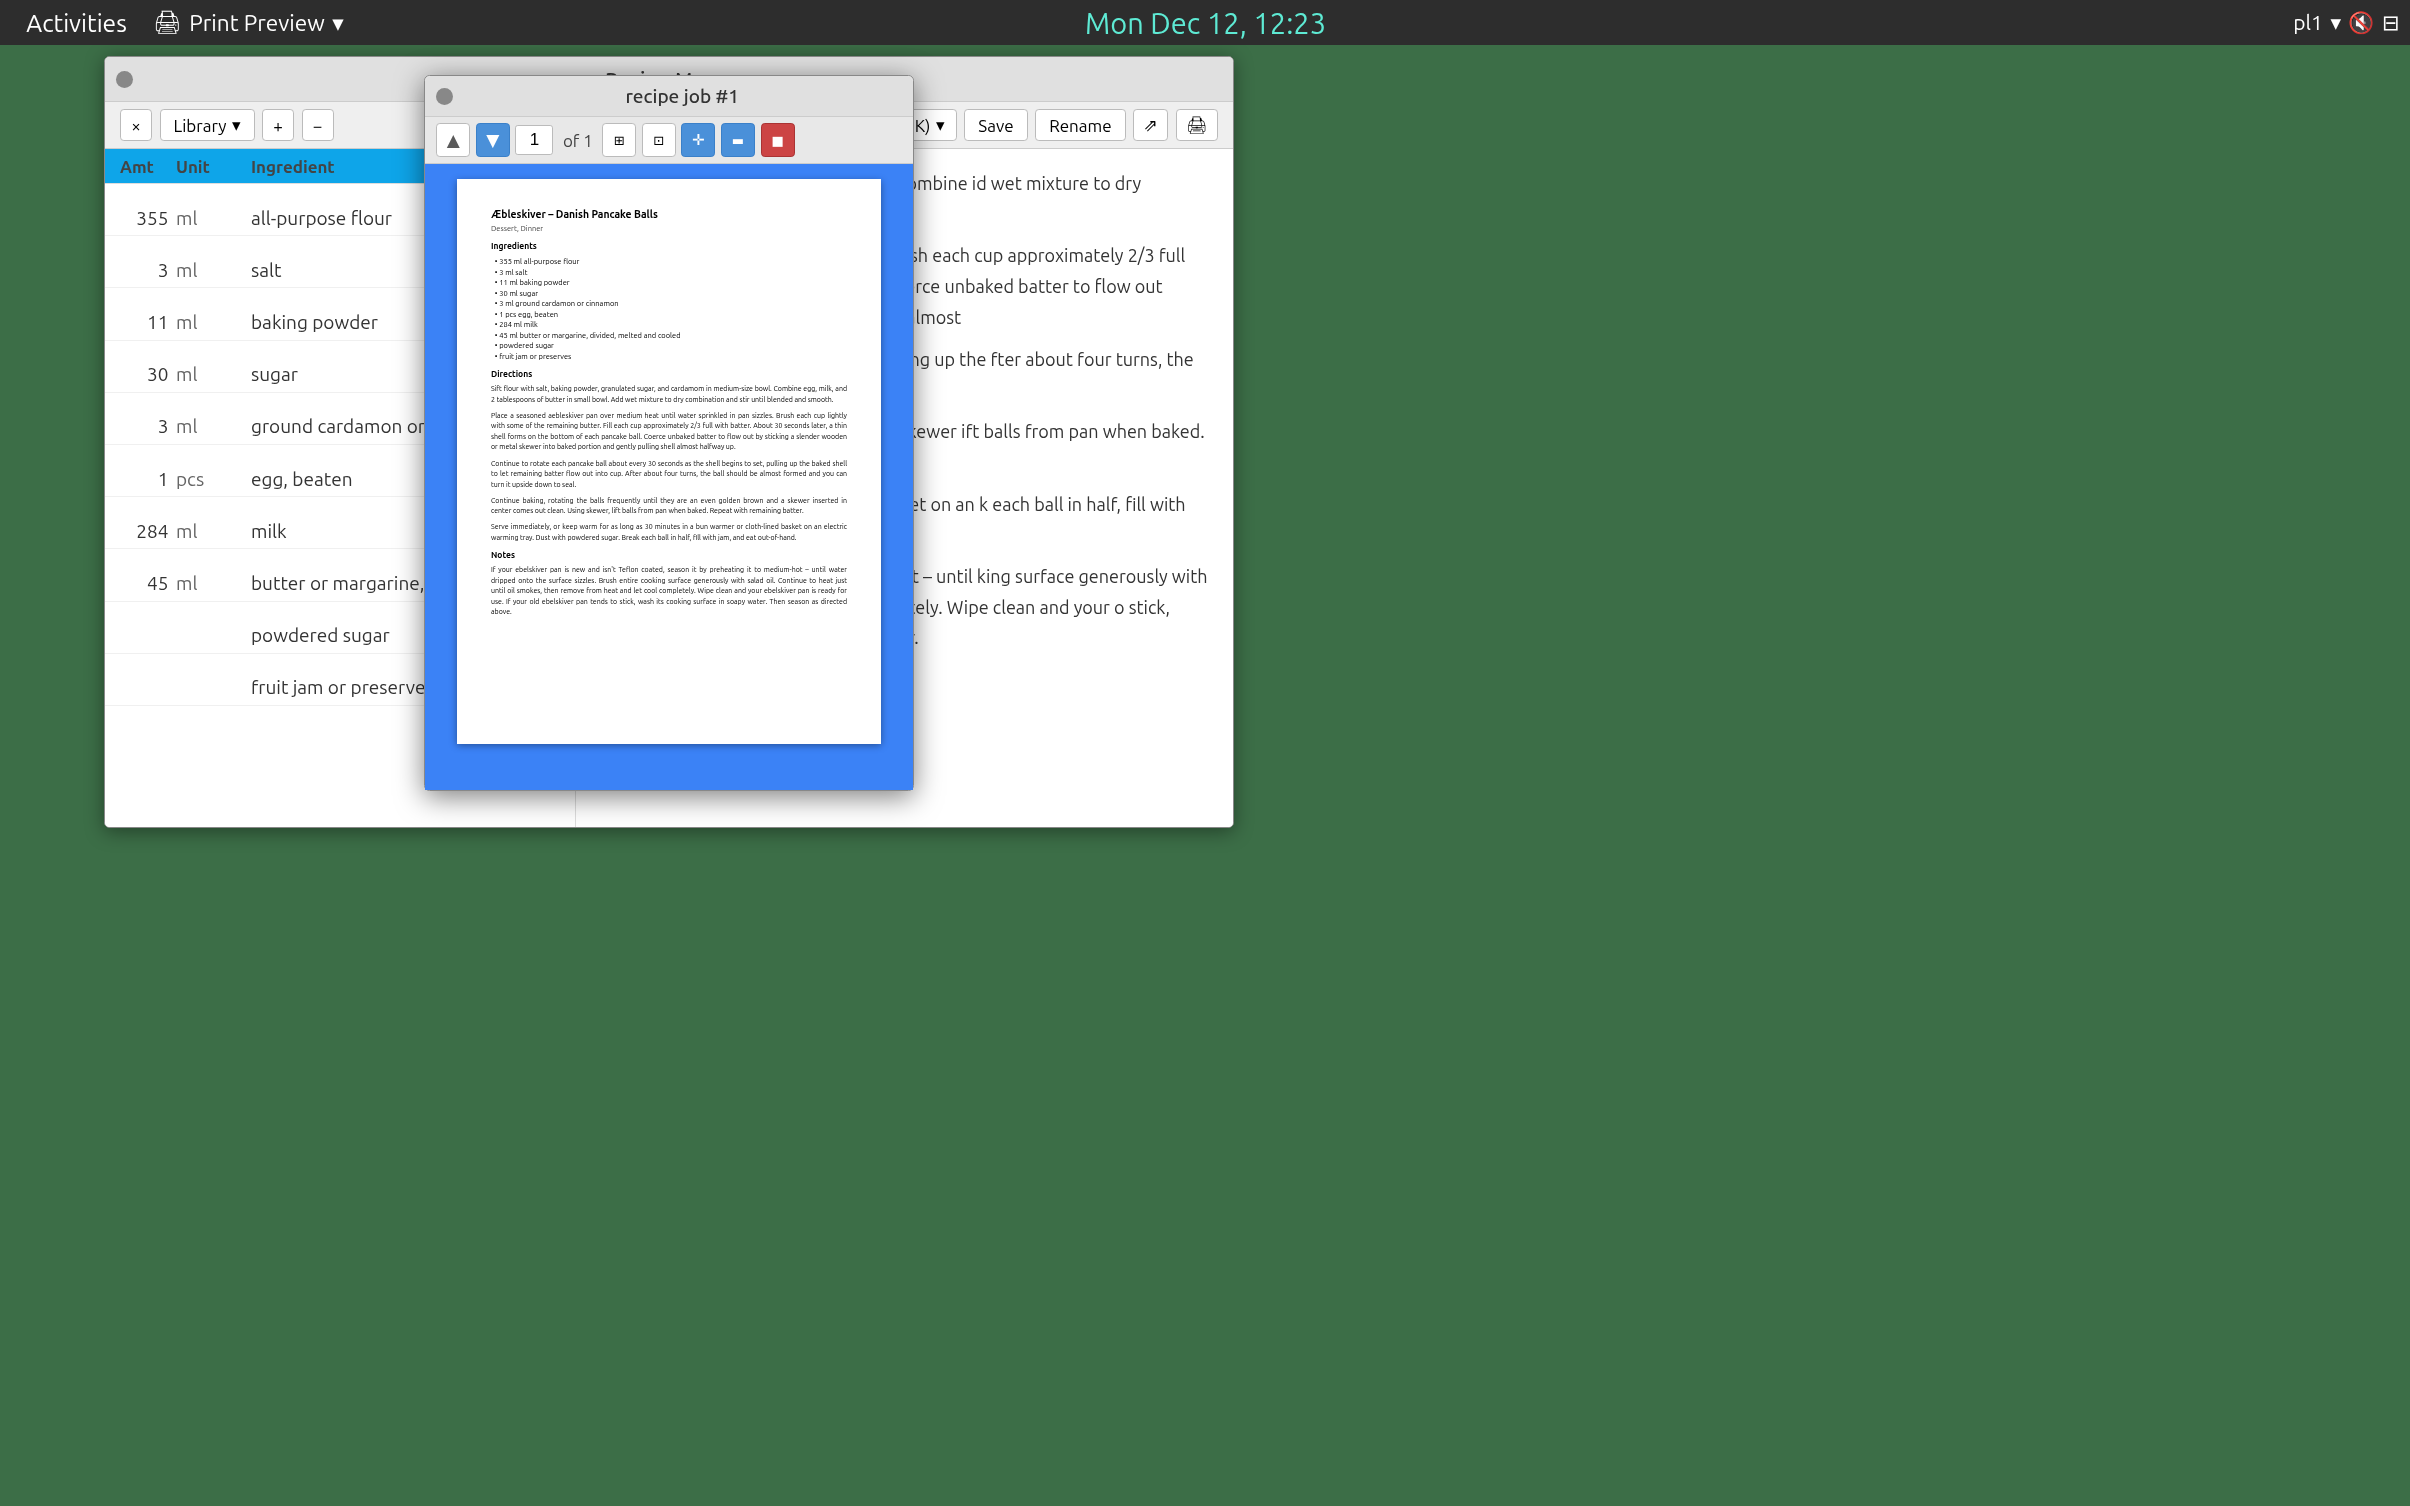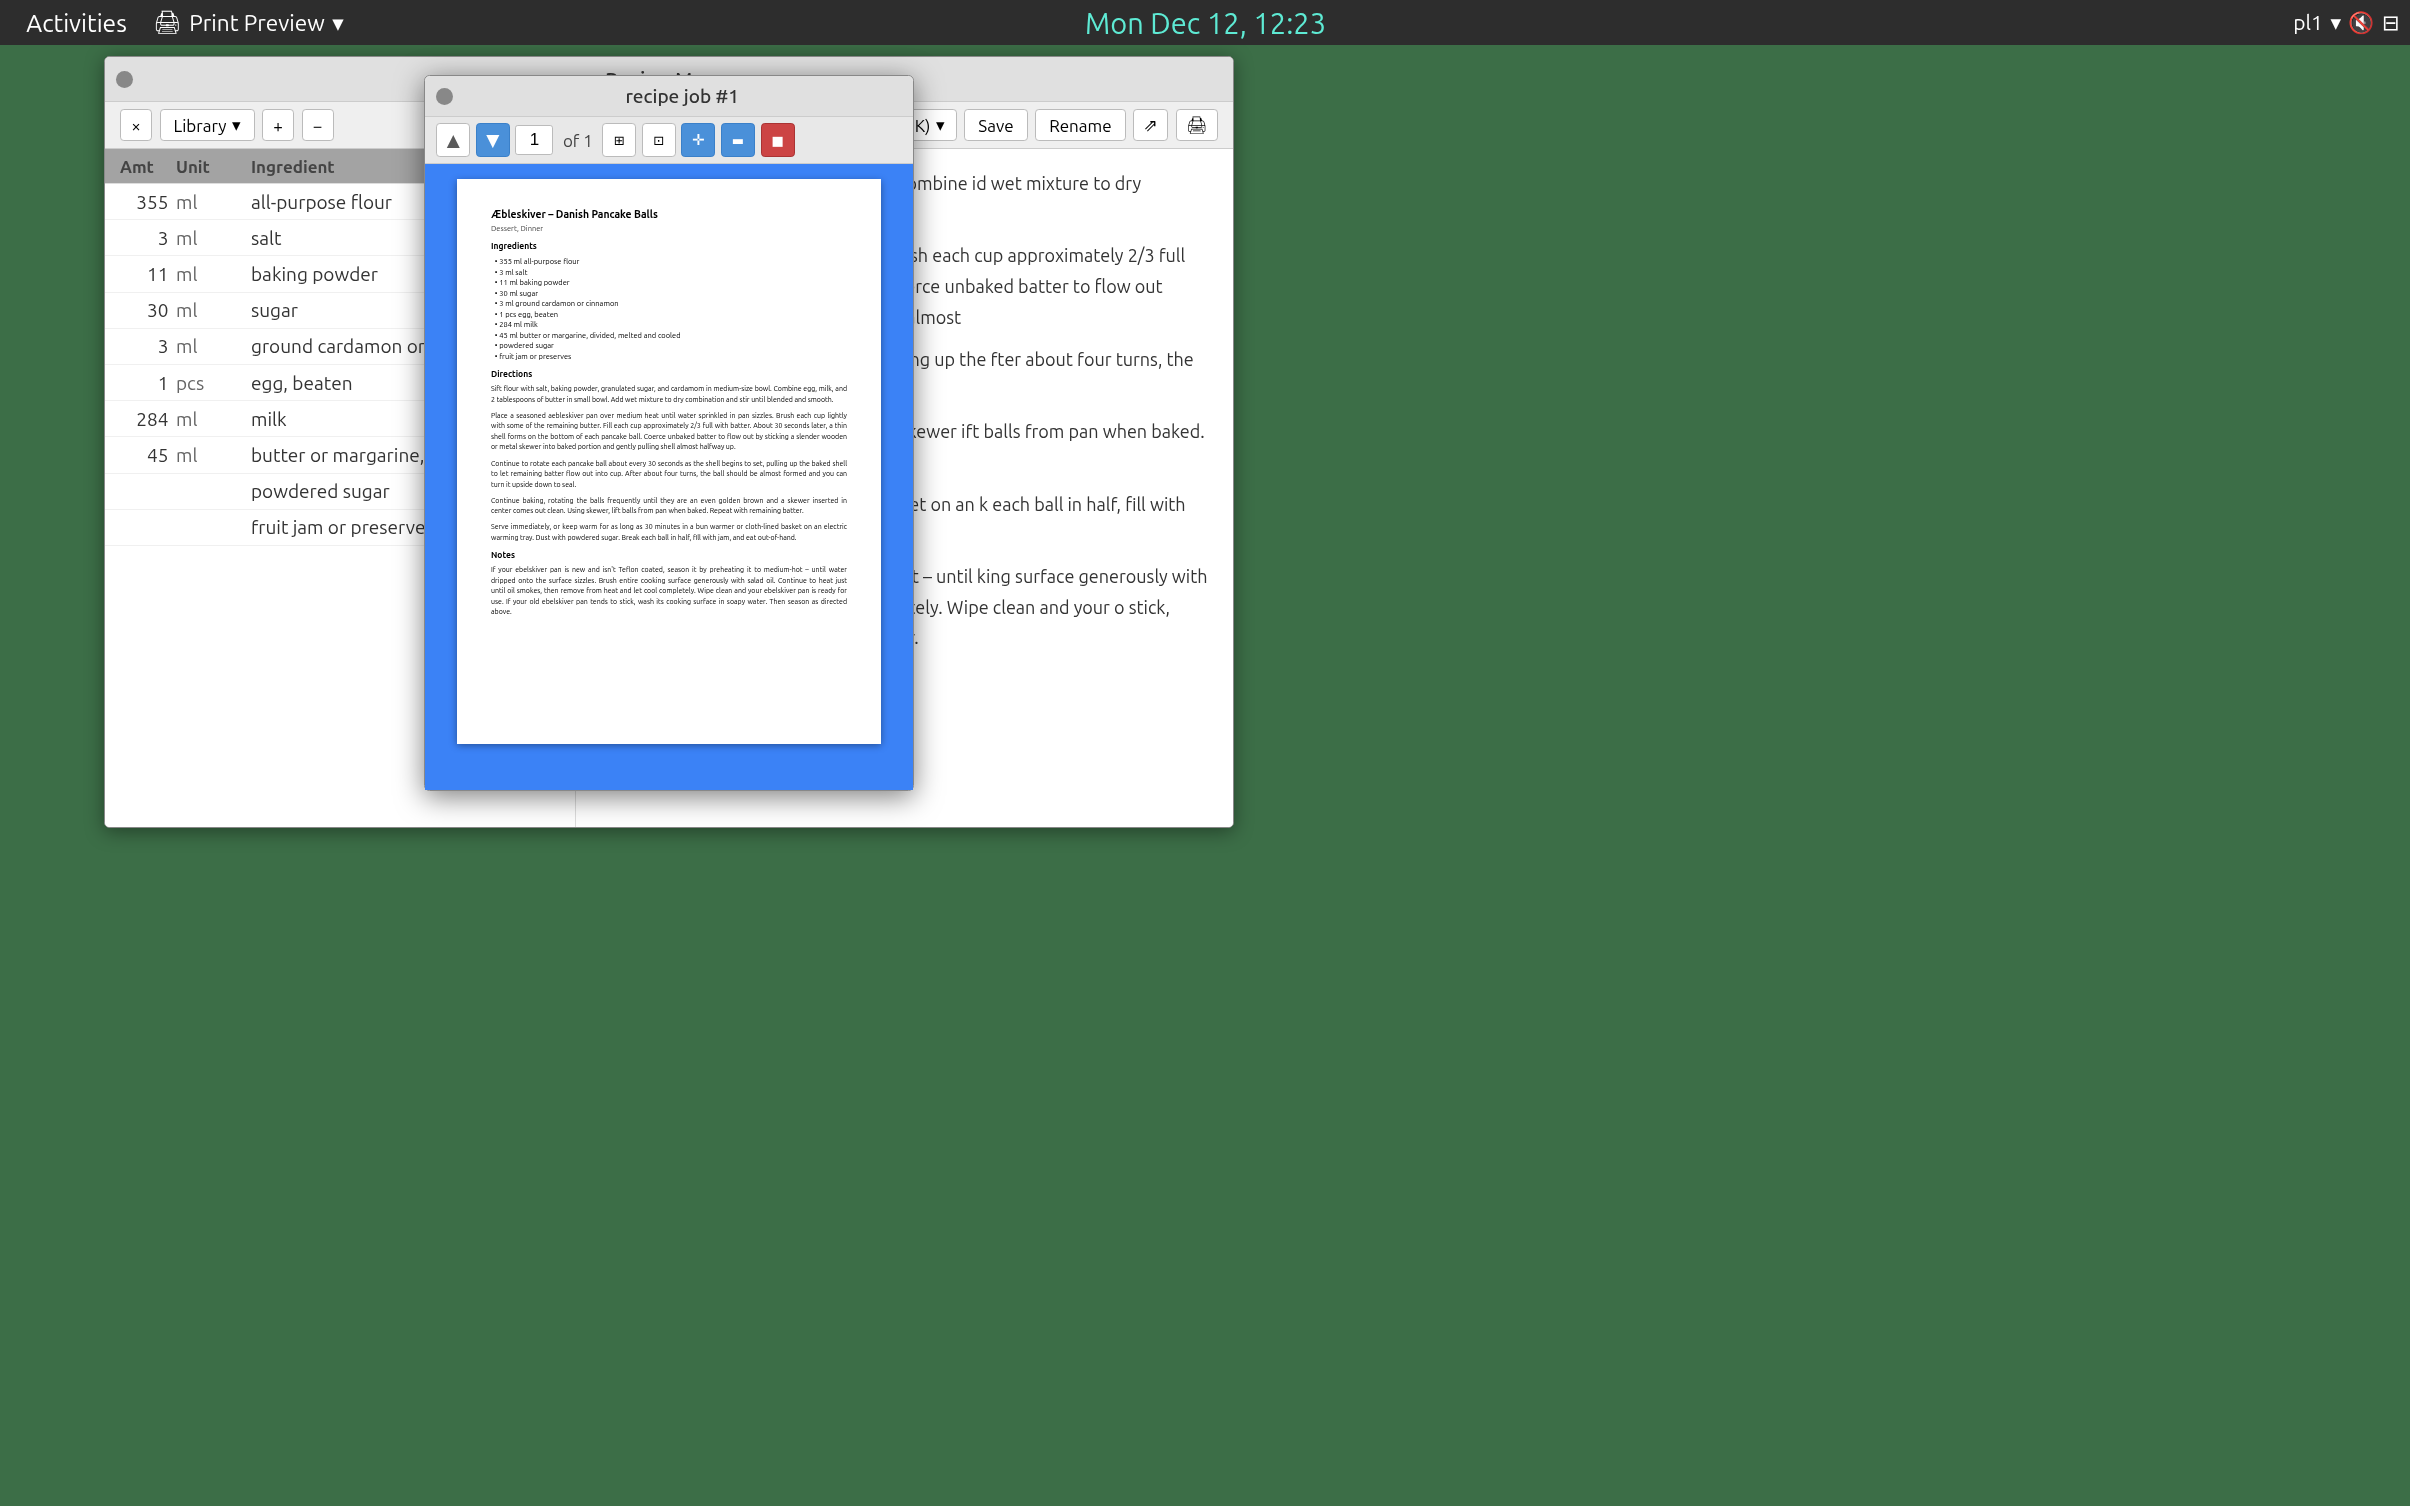--- a/index.html
+++ b/index.html
@@ -125,38 +125,39 @@
 
     
     #rm-left {
       width: 471px;
       background: #fff;
       border-right: 0.9px solid #ddd;
       overflow-y: auto;
     }
     #rm-ingredients-header {
       display: flex;
-      background: #a3a3a3;
+      background: #0ea5e9;
       border-bottom: 0.9px solid #ddd;
       padding: 7.5px 15px;
       font-size: 17px;
       font-weight: 600;
       color: #444;
     }
     #rm-ingredients-header .col-amt { width: 56px; }
     #rm-ingredients-header .col-unit { width: 75px; }
     #rm-ingredients-header .col-ingredient { flex: 1; }
 
     .ingredient-row {
       display: flex;
       padding: 6.6px 15px;
       border-bottom: 0.9px solid #f0f0f0;
       font-size: 19px;
       color: #333;
       align-items: center;
+      margin-top: 16px;
     }
     .ingredient-row .col-amt { width: 56px; text-align: right; padding-right: 7.5px; }
     .ingredient-row .col-unit { width: 75px; color: #666; }
     .ingredient-row .col-ingredient { flex: 1; }
 
     
     #rm-right {
       flex: 1;
       background: #fff;
       padding: 19px 22.6px;

